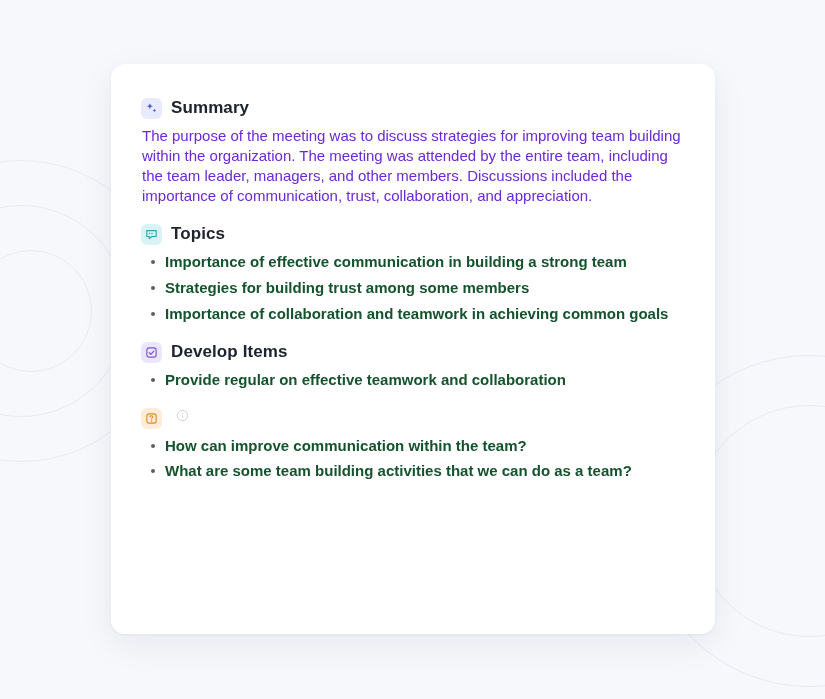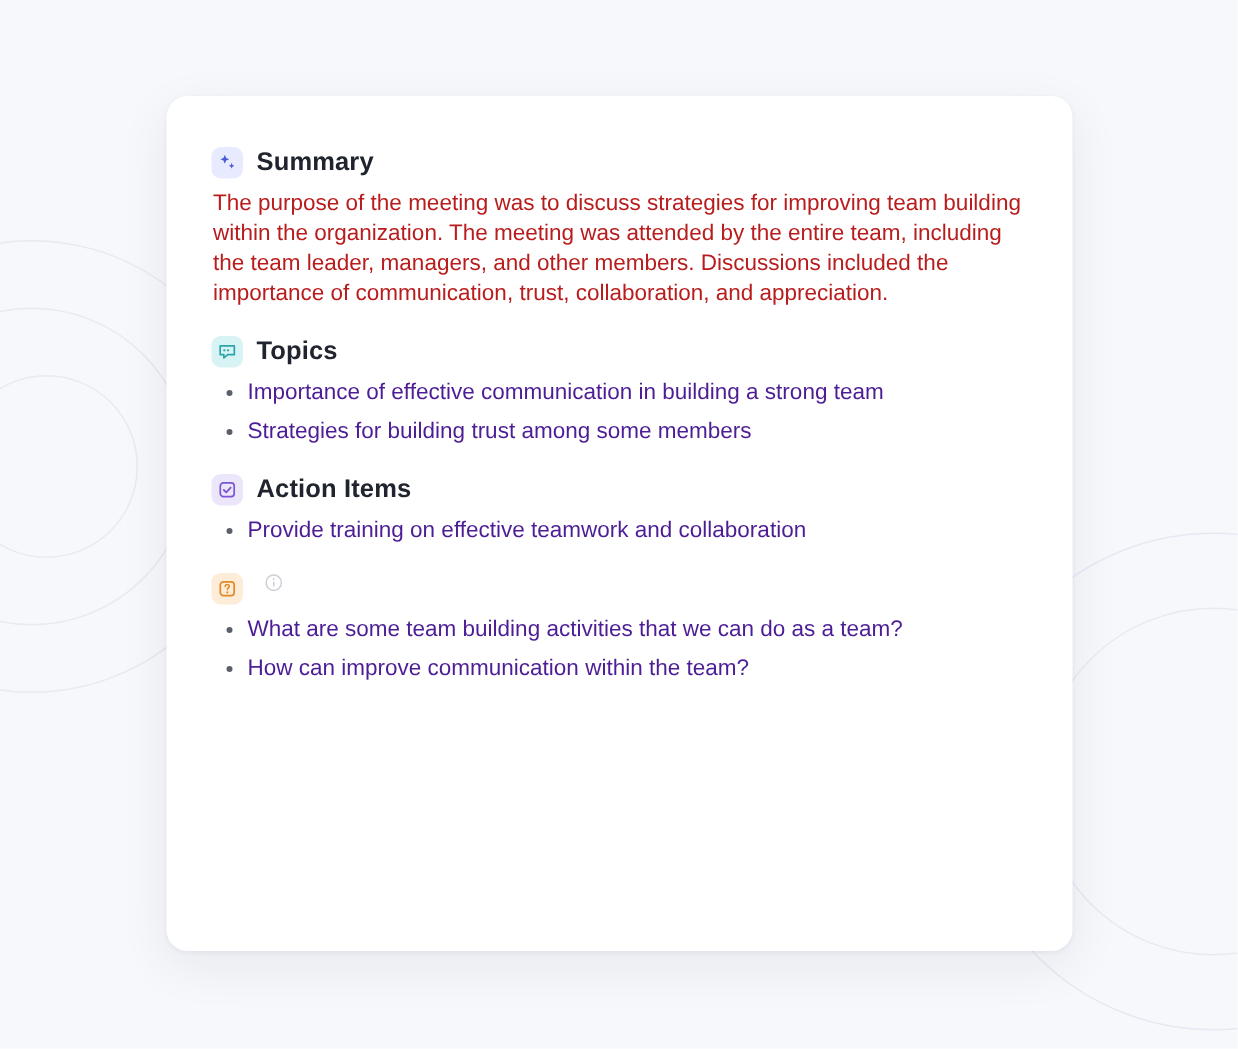--- a/index.html
+++ b/index.html
@@ -77,37 +77,38 @@
     width: 13px;
     height: 13px;
     margin-left: 5px;
     opacity: .5;
     flex: 0 0 auto;
   }
 
   .summary-text {
     font-size: 15px;
     line-height: 1.33;
-    color: #b91c1c;
+    color: #6d28d9;
     margin: 0;
     padding: 0 4px 0 1px;
   }
 
   ul.bullets {
     margin: 0;
     padding: 0 0 0 22px;
     list-style: none;
   }
   ul.bullets li {
     position: relative;
     font-size: 15px;
     line-height: 1.33;
-    color: #4c1d95;
+    color: #14532d;
     margin-bottom: 6px;
     padding-left: 2px;
+    font-weight: bold;
   }
   ul.bullets li:before {
     content: "";
     position: absolute;
     left: -12px;
     top: 8px;
     width: 4px;
     height: 4px;
     border-radius: 50%;
     background: #5a5f6c;
@@ -144,35 +145,36 @@
           <path d="M2.2 3.2h11.6v7.2H8.4L5.2 13v-2.6H2.2z" fill="none" stroke="#2aa6a9" stroke-width="1.4" stroke-linejoin="round"></path>
           <circle cx="5.6" cy="6.8" r="0.95" fill="#2aa6a9"></circle>
           <circle cx="8.6" cy="6.8" r="0.95" fill="#2aa6a9"></circle>
         </svg>
       </span>
       <span class="section-title">Topics</span>
     </div>
     <ul class="bullets">
       <li>Importance of effective communication in building a strong team</li>
       <li>Strategies for building trust among some members</li>
+      <li>Importance of collaboration and teamwork in achieving common goals</li>
     </ul>
   </div>
 
   <div class="section">
     <div class="section-head">
       <span class="sec-icon icon-action">
         <svg width="13" height="13" viewBox="0 0 16 16" aria-hidden="true">
           <rect x="2.3" y="2.3" width="11.4" height="11.4" rx="2.6" fill="none" stroke="#7b55d6" stroke-width="1.4"></rect>
           <path d="M5.2 8.2l2 2 3.6-4" fill="none" stroke="#7b55d6" stroke-width="1.5" stroke-linecap="round" stroke-linejoin="round"></path>
         </svg>
       </span>
-      <span class="section-title">Action Items</span>
+      <span class="section-title">Develop Items</span>
     </div>
     <ul class="bullets">
-      <li>Provide training on effective teamwork and collaboration</li>
+      <li>Provide regular on effective teamwork and collaboration</li>
     </ul>
   </div>
 
   <div class="section">
     <div class="section-head">
       <span class="sec-icon icon-key">
         <svg width="13" height="13" viewBox="0 0 16 16" aria-hidden="true">
           <rect x="2.3" y="2.3" width="11.4" height="11.4" rx="2.6" fill="none" stroke="#e08a28" stroke-width="1.4"></rect>
           <path d="M6.3 6.1c0-1 .8-1.6 1.7-1.6.9 0 1.7.6 1.7 1.5 0 1.2-1.6 1.3-1.6 2.5" fill="none" stroke="#e08a28" stroke-width="1.3" stroke-linecap="round"></path>
           <circle cx="8.05" cy="11" r="0.85" fill="#e08a28"></circle>
@@ -180,18 +182,18 @@
       </span>
       <span class="info-icon">
         <svg width="13" height="13" viewBox="0 0 16 16" aria-hidden="true">
           <circle cx="8" cy="8" r="6.3" fill="none" stroke="#9aa0ad" stroke-width="1.2"></circle>
           <rect x="7.4" y="7" width="1.2" height="4.2" rx="0.6" fill="#9aa0ad"></rect>
           <circle cx="8" cy="5.1" r="0.8" fill="#9aa0ad"></circle>
         </svg>
       </span>
     </div>
     <ul class="bullets">
+      <li>How can improve communication within the team?</li>
       <li>What are some team building activities that we can do as a team?</li>
-      <li>How can improve communication within the team?</li>
     </ul>
   </div>
 
 </div>
 
 </body></html>

